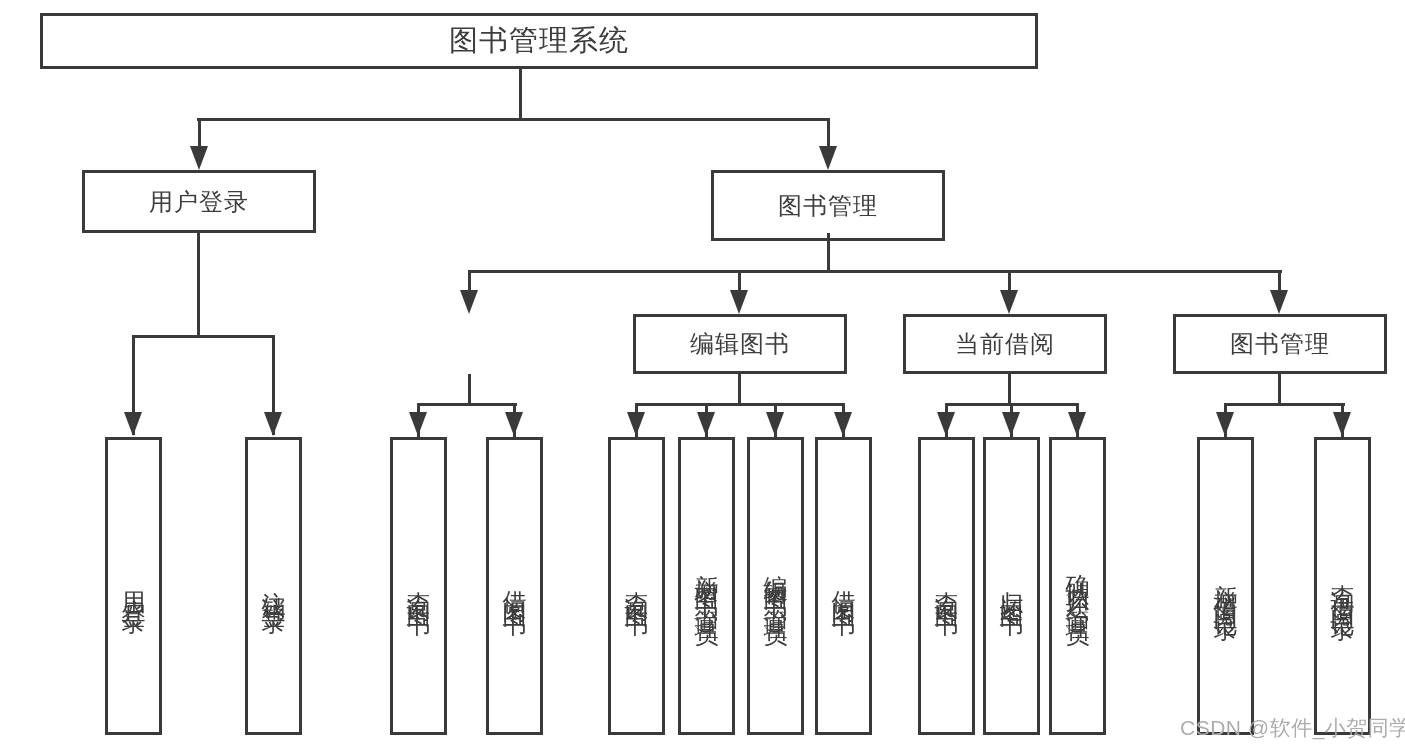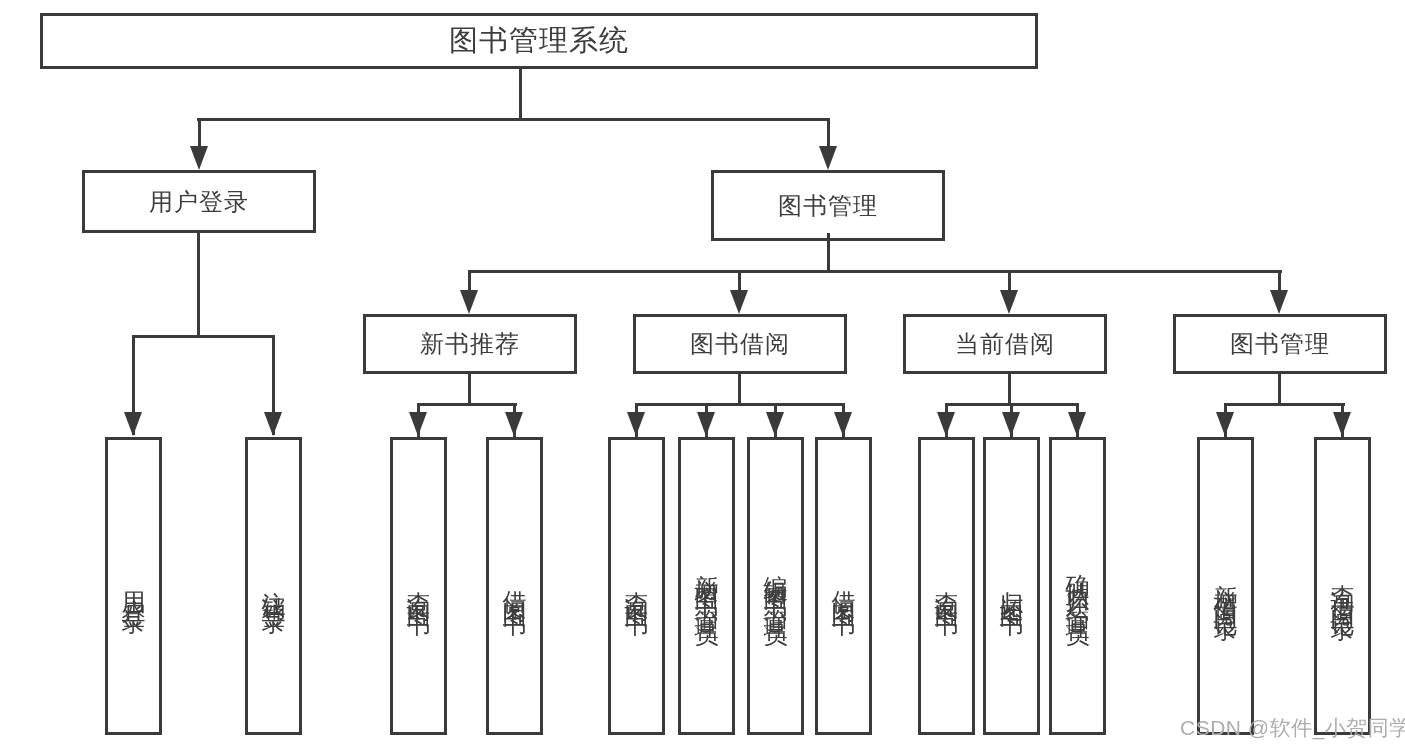--- a/index.html
+++ b/index.html
@@ -69,25 +69,22 @@
   <div class="hl" style="left:468px;top:270px;width:814px"></div>
   <div class="vl" style="left:468px;top:270px;height:25px"></div>
   <div class="ah" style="left:460px;top:290px"></div>
   <div class="vl" style="left:738px;top:270px;height:25px"></div>
   <div class="ah" style="left:730px;top:290px"></div>
   <div class="vl" style="left:1008px;top:270px;height:25px"></div>
   <div class="ah" style="left:1000px;top:290px"></div>
   <div class="vl" style="left:1278px;top:270px;height:25px"></div>
   <div class="ah" style="left:1270px;top:290px"></div>
 
-  <div class="box" style="left:363px;top:314px;width:214px;height:60px">
-    <span>新书推荐</span>
-  </div>
   <div class="box" style="left:633px;top:314px;width:214px;height:60px">
-    <span>图书借阅</span>
+    <span>编辑图书</span>
   </div>
   <div class="box" style="left:903px;top:314px;width:204px;height:60px">
     <span>当前借阅</span>
   </div>
   <div class="box" style="left:1173px;top:314px;width:214px;height:60px">
     <span>图书管理</span>
   </div>
 
   <div class="vl" style="left:468px;top:374px;height:32px"></div>
   <div class="hl" style="left:417px;top:403px;width:100px"></div>

